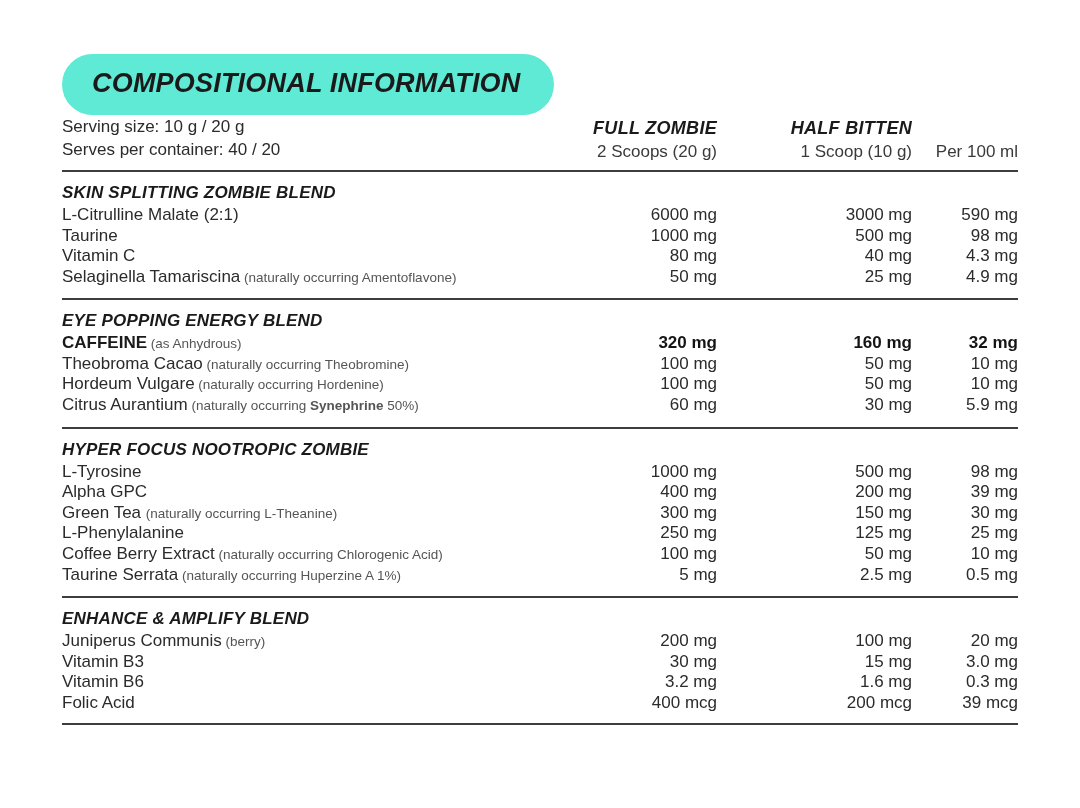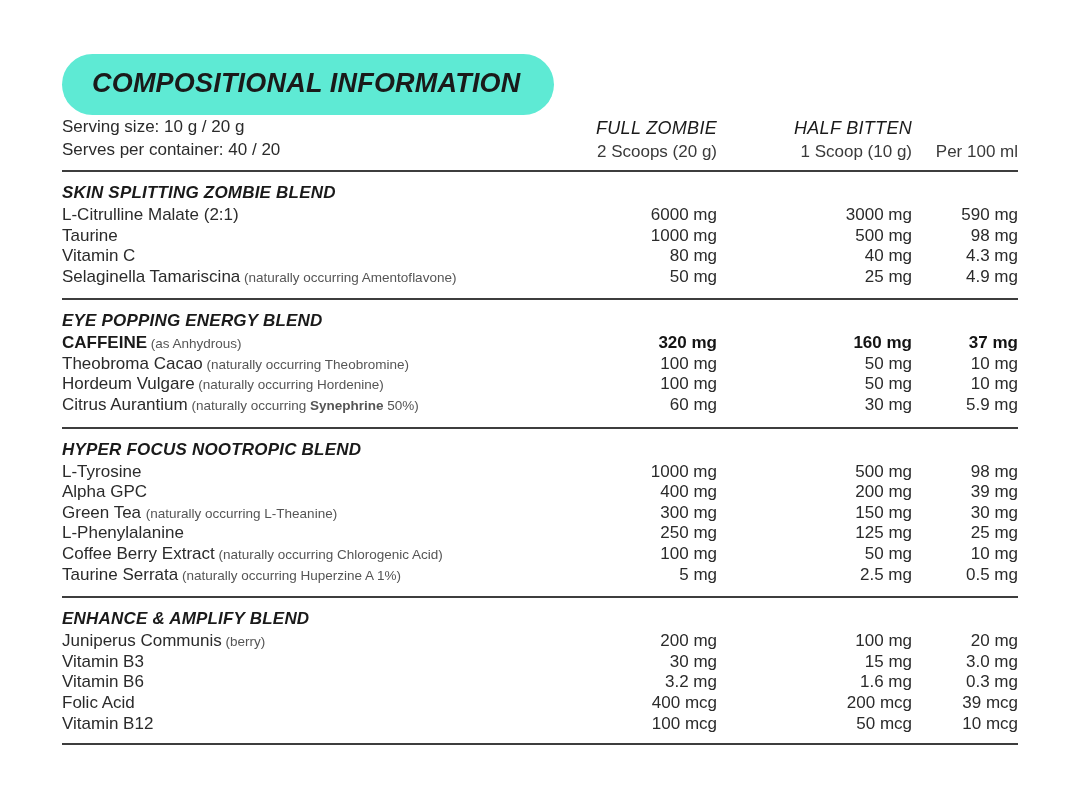--- a/index.html
+++ b/index.html
@@ -62,21 +62,21 @@
 
   
   .hdr-cell {
     vertical-align: bottom;
     padding: 0 0 8px 0;
     text-align: right;
   }
   .hdr-strong {
     display: block;
     font-size: 18px;
-    font-weight: 400;
+    font-weight: 700;
     font-style: italic;
     letter-spacing: 0.3px;
     color: #1a1a1a;
     margin-bottom: 3px;
   }
   .hdr-sub {
     display: block;
     font-size: 17px;
     font-weight: 400;
     color: #3a3a3a;
@@ -224,21 +224,21 @@
           <tr class="rule-row">
             <td colspan="4"></td>
           </tr>
           <tr class="sect-title-row">
             <td colspan="4"><span class="sect-title">EYE POPPING ENERGY BLEND</span></td>
           </tr>
           <tr class="ing-row strong">
             <td class="ing-name"><span class="bold">CAFFEINE</span><span class="note"> (as Anhydrous)</span></td>
             <td class="ing-val strong">320 mg</td>
             <td class="ing-val strong">160 mg</td>
-            <td class="ing-val strong">37 mg</td>
+            <td class="ing-val strong">32 mg</td>
           </tr>
           <tr class="ing-row">
             <td class="ing-name"><span>Theobroma Cacao</span><span class="note"> (naturally occurring Theobromine)</span></td>
             <td class="ing-val">100 mg</td>
             <td class="ing-val">50 mg</td>
             <td class="ing-val">10 mg</td>
           </tr>
           <tr class="ing-row">
             <td class="ing-name"><span>Hordeum Vulgare</span><span class="note"> (naturally occurring Hordenine)</span></td>
             <td class="ing-val">100 mg</td>
@@ -251,21 +251,21 @@
             <td class="ing-val">30 mg</td>
             <td class="ing-val">5.9 mg</td>
           </tr>
           <tr class="gap-row">
             <td colspan="4"></td>
           </tr>
           <tr class="rule-row">
             <td colspan="4"></td>
           </tr>
           <tr class="sect-title-row">
-            <td colspan="4"><span class="sect-title">HYPER FOCUS NOOTROPIC BLEND</span></td>
+            <td colspan="4"><span class="sect-title">HYPER FOCUS NOOTROPIC ZOMBIE</span></td>
           </tr>
           <tr class="ing-row">
             <td class="ing-name"><span>L-Tyrosine</span></td>
             <td class="ing-val">1000 mg</td>
             <td class="ing-val">500 mg</td>
             <td class="ing-val">98 mg</td>
           </tr>
           <tr class="ing-row">
             <td class="ing-name"><span>Alpha GPC</span></td>
             <td class="ing-val">400 mg</td>
@@ -322,26 +322,20 @@
             <td class="ing-val">3.2 mg</td>
             <td class="ing-val">1.6 mg</td>
             <td class="ing-val">0.3 mg</td>
           </tr>
           <tr class="ing-row">
             <td class="ing-name"><span>Folic Acid</span></td>
             <td class="ing-val">400 mcg</td>
             <td class="ing-val">200 mcg</td>
             <td class="ing-val">39 mcg</td>
           </tr>
-          <tr class="ing-row">
-            <td class="ing-name"><span>Vitamin B12</span></td>
-            <td class="ing-val">100 mcg</td>
-            <td class="ing-val">50 mcg</td>
-            <td class="ing-val">10 mcg</td>
-          </tr>
           <tr class="gap-row-sm">
             <td colspan="4"></td>
           </tr>
           <tr class="bottom-rule">
             <td colspan="4"></td>
           </tr>
         </tbody>
     </table>
   </div>
 

